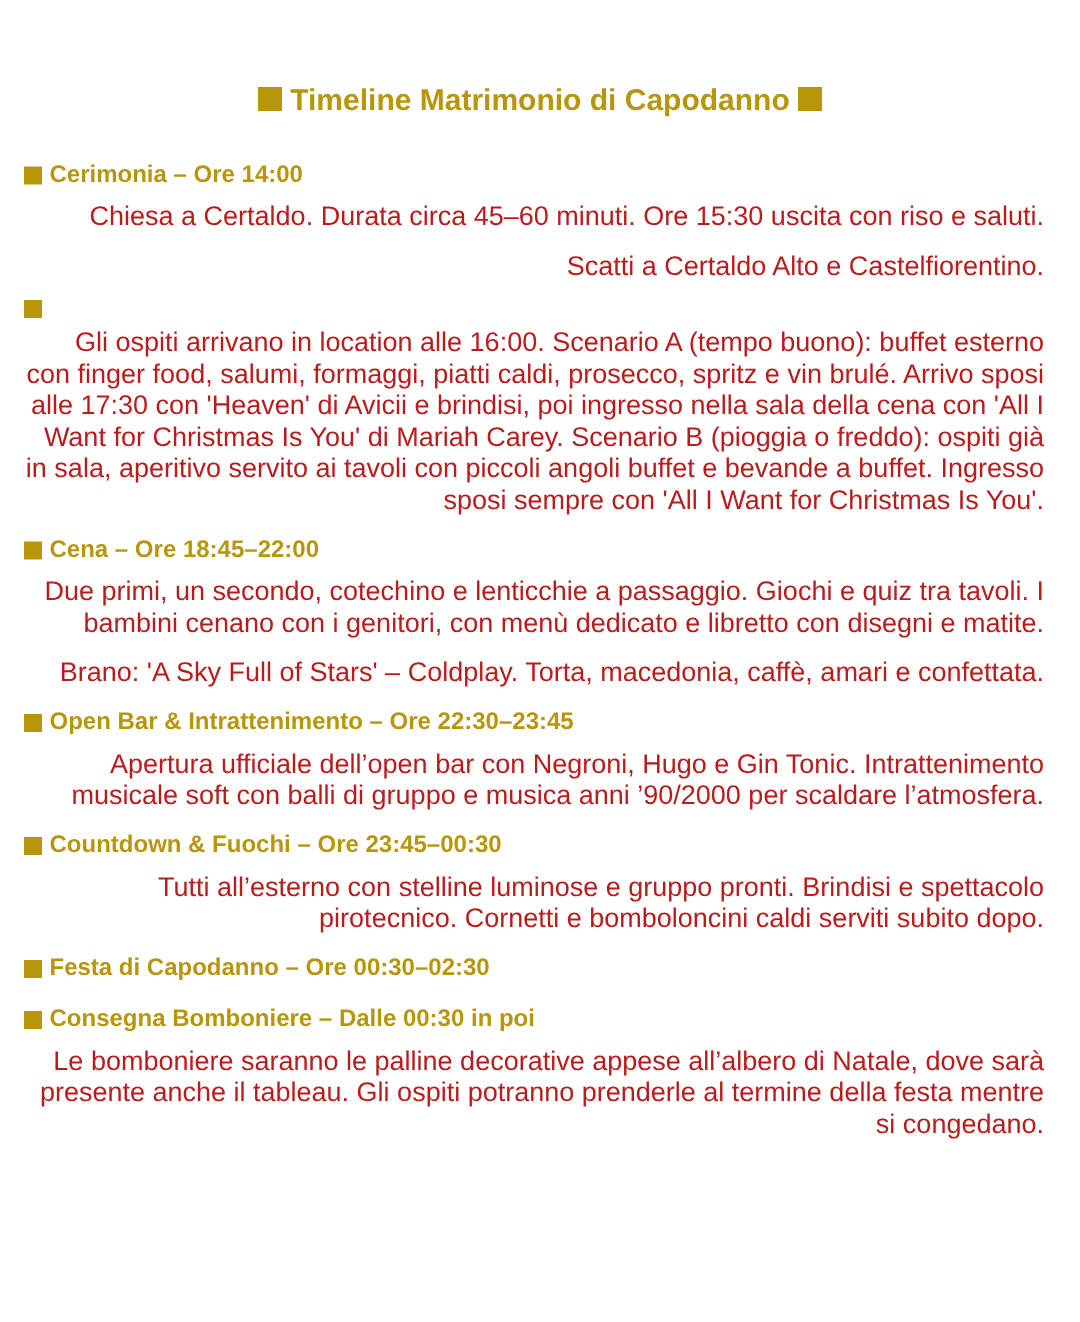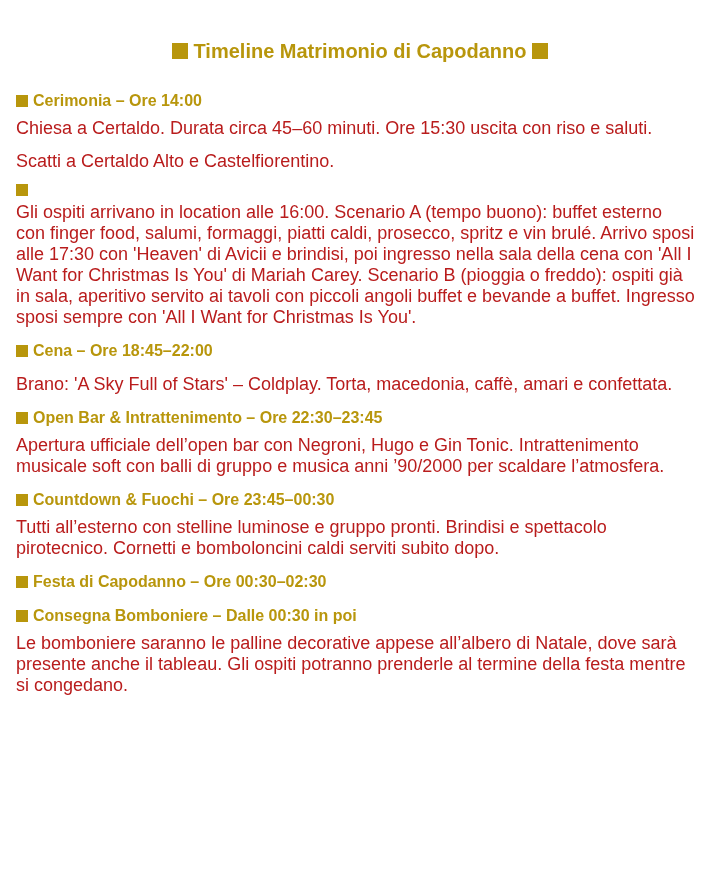--- a/index.html
+++ b/index.html
@@ -12,34 +12,35 @@
       height: 881px;
       font-family: "Liberation Sans", sans-serif;
       color: #111111;
       position: relative;
       overflow: hidden;
     }
     .doc {
       padding: 0 16px;
     }
     .title {
-      margin: 0;
+      margin: 16px;
       padding-top: 36px;
       height: 30px;
       text-align: center;
       font-size: 20px;
       font-weight: bold;
       color: #b8960c;
       line-height: 30px;
     }
     .sections {
       margin-top: 24px;
     }
     .section {
       margin: 0 0 12px 0;
+      text-align: right;
     }
     .section-heading {
       display: flex;
       align-items: center;
       font-size: 16px;
       font-weight: bold;
       color: #b8960c;
       line-height: 22px;
       margin: 0 0 6px 0;
     }
@@ -95,20 +96,21 @@
           <span class="square"></span>
         </h2>
       <p class="section-body">Gli ospiti arrivano in location alle 16:00. Scenario A (tempo buono): buffet esterno con finger food, salumi, formaggi, piatti caldi, prosecco, spritz e vin brulé. Arrivo sposi alle 17:30 con 'Heaven' di Avicii e brindisi, poi ingresso nella sala della cena con 'All I Want for Christmas Is You' di Mariah Carey. Scenario B (pioggia o freddo): ospiti già in sala, aperitivo servito ai tavoli con piccoli angoli buffet e bevande a buffet. Ingresso sposi sempre con 'All I Want for Christmas Is You'.</p>
     </div>
 
     <div class="section">
       <h2 class="section-heading">
           <span class="square"></span>
           <span>Cena – Ore 18:45–22:00</span>
         </h2>
+      <p class="section-body">Due primi, un secondo, cotechino e lenticchie a passaggio. Giochi e quiz tra tavoli. I bambini cenano con i genitori, con menù dedicato e libretto con disegni e matite.</p>
     </div>
 
     <div class="section">
       <p class="section-body">Brano: 'A Sky Full of Stars' – Coldplay. Torta, macedonia, caffè, amari e confettata.</p>
     </div>
 
     <div class="section">
       <h2 class="section-heading">
           <span class="square"></span>
           <span>Open Bar &amp; Intrattenimento – Ore 22:30–23:45</span>

